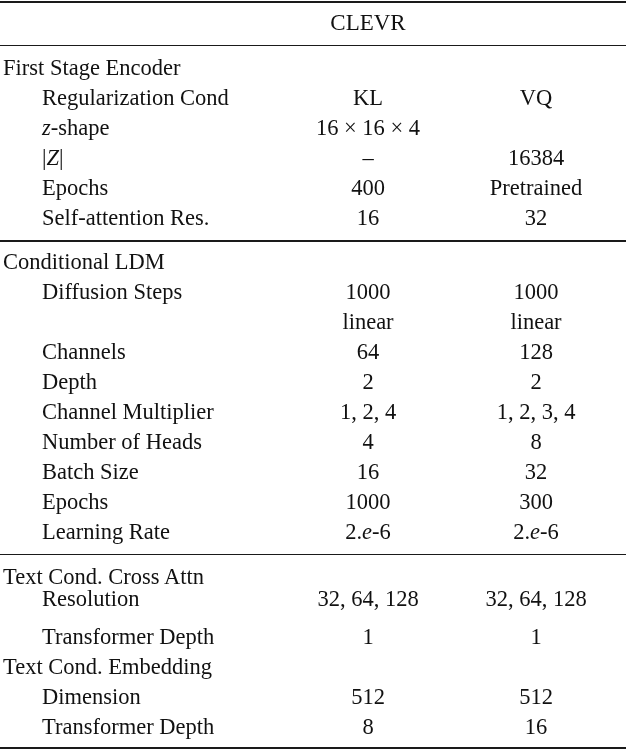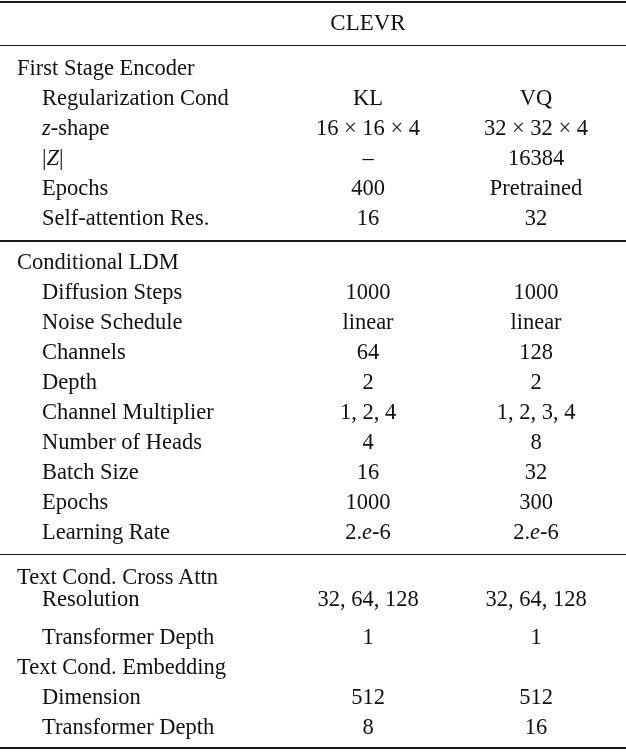--- a/index.html
+++ b/index.html
@@ -32,21 +32,21 @@
     line-height: 30px;
     white-space: nowrap;
   }
   .label {
     position: absolute;
     left: 42px;
     top: 0;
   }
   .group-label {
     position: absolute;
-    left: 17px;
+    left: 3px;
     top: 0;
   }
   .c1, .c2 {
     position: absolute;
     top: 0;
     text-align: center;
   }
   .c1 { left: 288px; width: 160px; }
   .c2 { left: 455px; width: 162px; }
   .hdr { font-size: 23px; }
@@ -69,21 +69,20 @@
     <span class="group-label">First Stage Encoder</span>
   </div>
   <div class="row" style="top:83px">
     <span class="label">Regularization Cond</span>
     <span class="c1">KL</span>
     <span class="c2">VQ</span>
   </div>
   <div class="row" style="top:113px">
     <span class="label"><span class="it">z</span>-shape</span>
     <span class="c1">16 × 16 × 4</span>
-    <span class="c2">32 × 32 × 4</span>
   </div>
   <div class="row" style="top:143px">
     <span class="label">|<span class="it">Z</span>|</span>
     <span class="c1">–</span>
     <span class="c2">16384</span>
   </div>
   <div class="row" style="top:173px">
     <span class="label">Epochs</span>
     <span class="c1">400</span>
     <span class="c2">Pretrained</span>
@@ -98,21 +97,20 @@
 
   <div class="row" style="top:247px">
     <span class="group-label">Conditional LDM</span>
   </div>
   <div class="row" style="top:277px">
     <span class="label">Diffusion Steps</span>
     <span class="c1">1000</span>
     <span class="c2">1000</span>
   </div>
   <div class="row" style="top:307px">
-    <span class="label">Noise Schedule</span>
     <span class="c1">linear</span>
     <span class="c2">linear</span>
   </div>
   <div class="row" style="top:337px">
     <span class="label">Channels</span>
     <span class="c1">64</span>
     <span class="c2">128</span>
   </div>
   <div class="row" style="top:367px">
     <span class="label">Depth</span>

